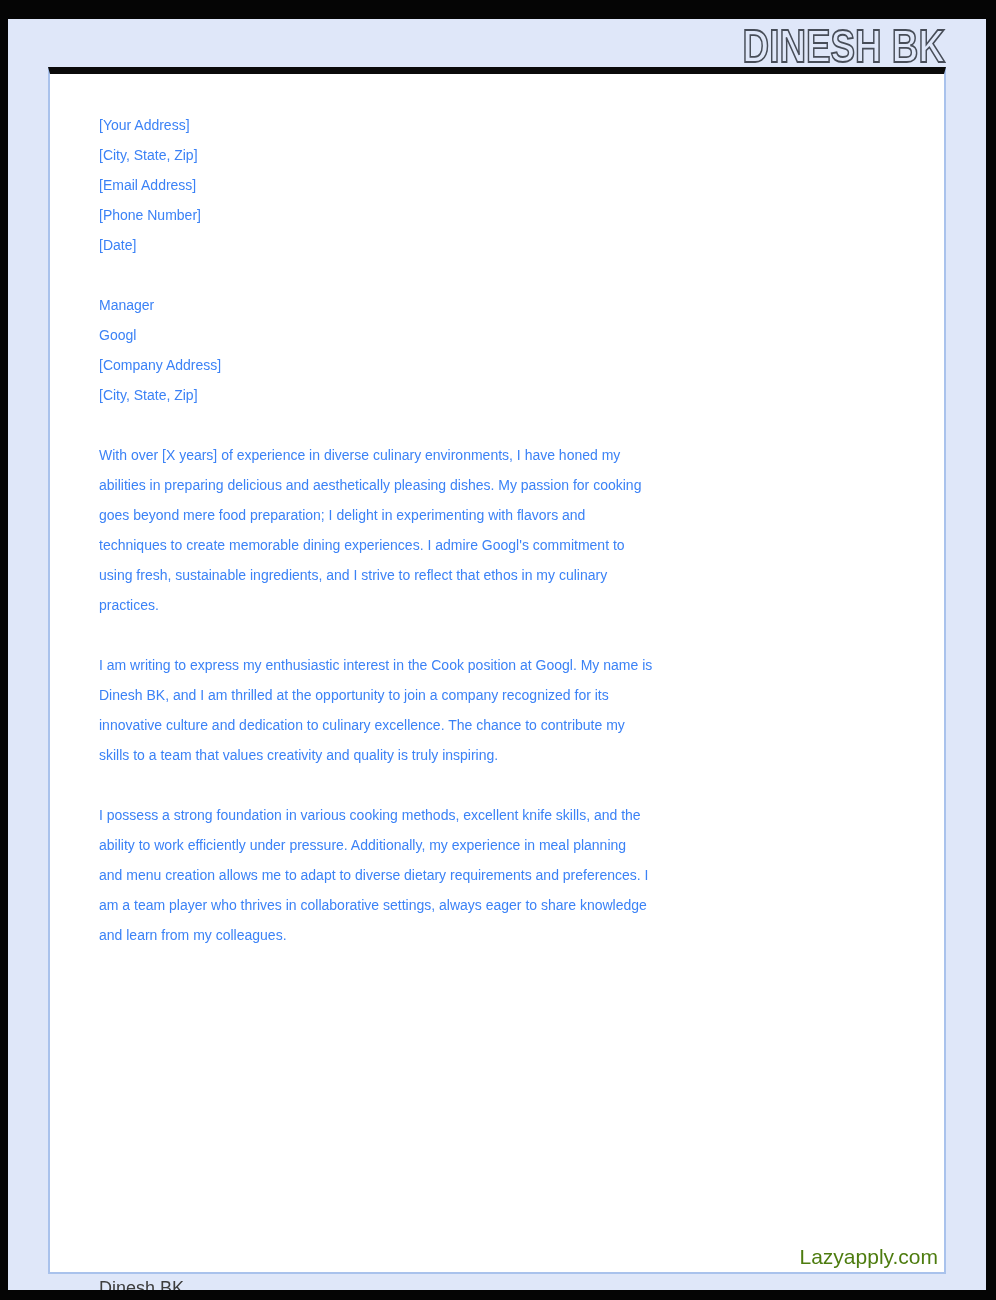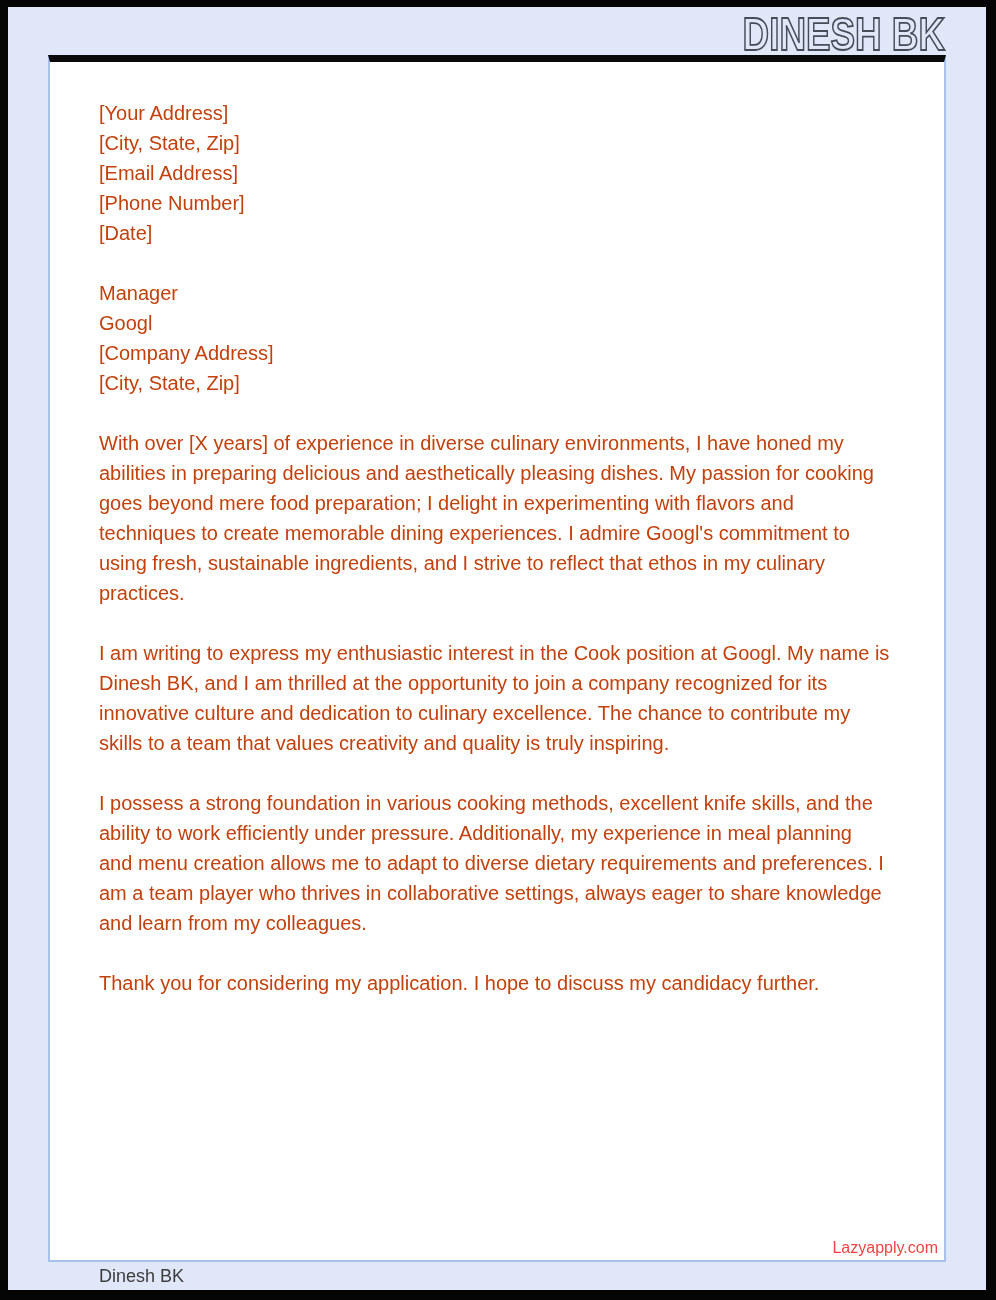--- a/index.html
+++ b/index.html
@@ -5,21 +5,21 @@
   * { margin: 0; padding: 0; box-sizing: border-box; }
   html, body { width: 996px; height: 1300px; }
   body {
     font-family: "Liberation Sans", sans-serif;
     background: #050505;
   }
   .frame {
     width: 996px;
     height: 1300px;
     background: #050505;
-    padding: 7px 10px 10px 8px;
+    padding: 19px 10px 10px 8px;
   }
   .bg {
     position: relative;
     width: 100%;
     height: 100%;
     background: #dfe7f9;
     overflow: hidden;
   }
   .header-name {
     position: absolute;
@@ -42,32 +42,32 @@
     width: 898px;
     height: 1207px;
     background: #ffffff;
     border-top: 7px solid #0a0a0a;
     border-left: 2px solid #a9c2ec;
     border-right: 2px solid #a9c2ec;
     border-bottom: 2px solid #a9c2ec;
     padding: 36px 44px 0 49px;
   }
   .block {
-    font-size: 20px;
+    font-size: 14px;
     line-height: 30px;
-    color: #c2410c;
+    color: #3b82f6;
     white-space: pre-line;
     margin-bottom: 30px;
   }
   .watermark {
     position: absolute;
     right: 6px;
     bottom: 3px;
-    font-size: 16px;
-    color: #ef4444;
+    font-size: 21px;
+    color: #4d7c0f;
     text-decoration: none;
     cursor: pointer;
   }
   .signature {
     position: absolute;
     left: 91px;
     top: 1258px;
     font-size: 18px;
     line-height: 22px;
     color: #3d3d3d;
@@ -107,21 +107,20 @@
 innovative culture and dedication to culinary excellence. The chance to contribute my
 skills to a team that values creativity and quality is truly inspiring.</div>
 
       <div class="block">I possess a strong foundation in various cooking methods, excellent knife skills, and the
 ability to work efficiently under pressure. Additionally, my experience in meal planning
 and menu creation allows me to adapt to diverse dietary requirements and preferences. I
 am a team player who thrives in collaborative settings, always eager to share knowledge
 and learn from my colleagues.</div>
 
 
-      <div class="block">Thank you for considering my application. I hope to discuss my candidacy further.</div>
 
 
       <div class="watermark">Lazyapply.com</div>
     </div>
 
     <div class="signature">Dinesh BK</div>
 
   </div>
 </div>
 

